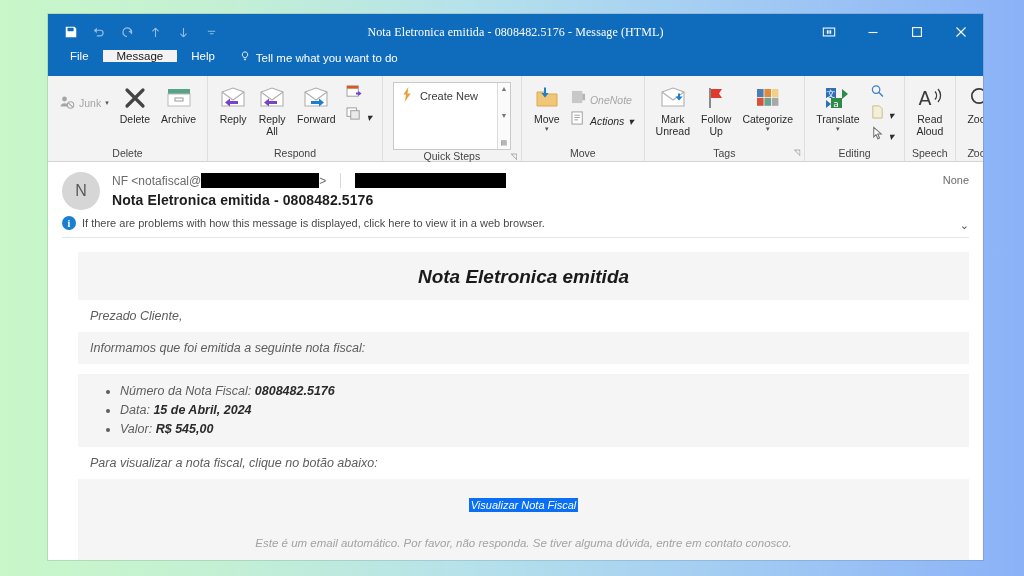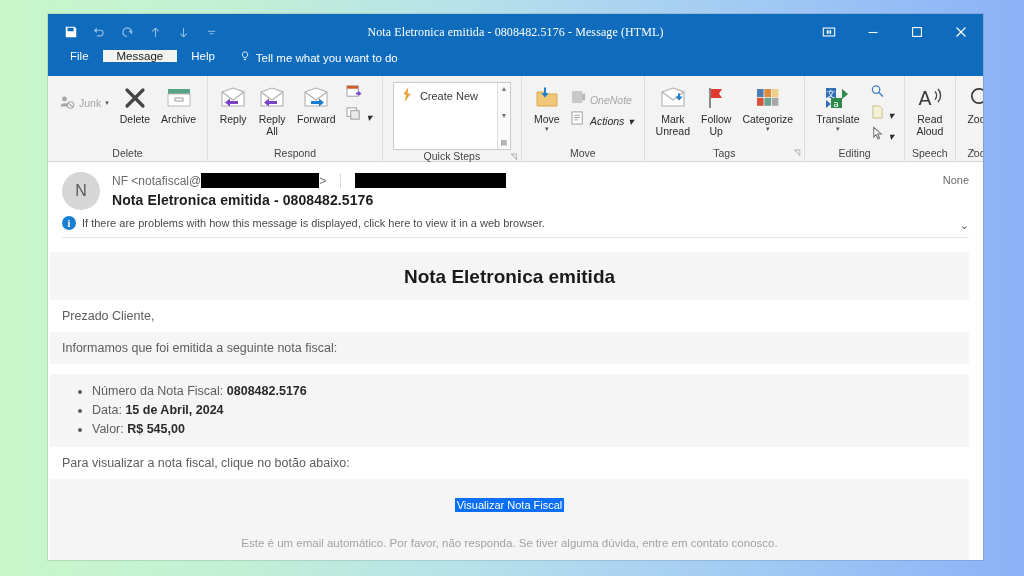--- a/index.html
+++ b/index.html
@@ -174,21 +174,21 @@
   }
   .expand-chevron {
     position: absolute; right: 14px; bottom: 6px;
     font-size: 11px; color: #555;
   }
   .head-divider { height: 1px; background: #e6e6e6; }
 
   
   .msgbody {
     flex: 1; background: #ffffff;
-    padding: 14px 14px 0 2px; overflow: hidden;
+    padding: 14px 14px 0 30px; overflow: hidden; font-style: italic;
   }
   .band { background: #f5f5f5; }
   .band-w { background: #ffffff; }
   .email-title {
     text-align: center; font-size: 19px; font-weight: bold;
     color: #1a1a1a; padding: 14px 0 12px 0;
   }
   .p-line { font-size: 12.5px; color: #5d5d5d; padding: 9px 12px; }
   .bullets { padding: 8px 12px 8px 42px; }
   .bullets li {

